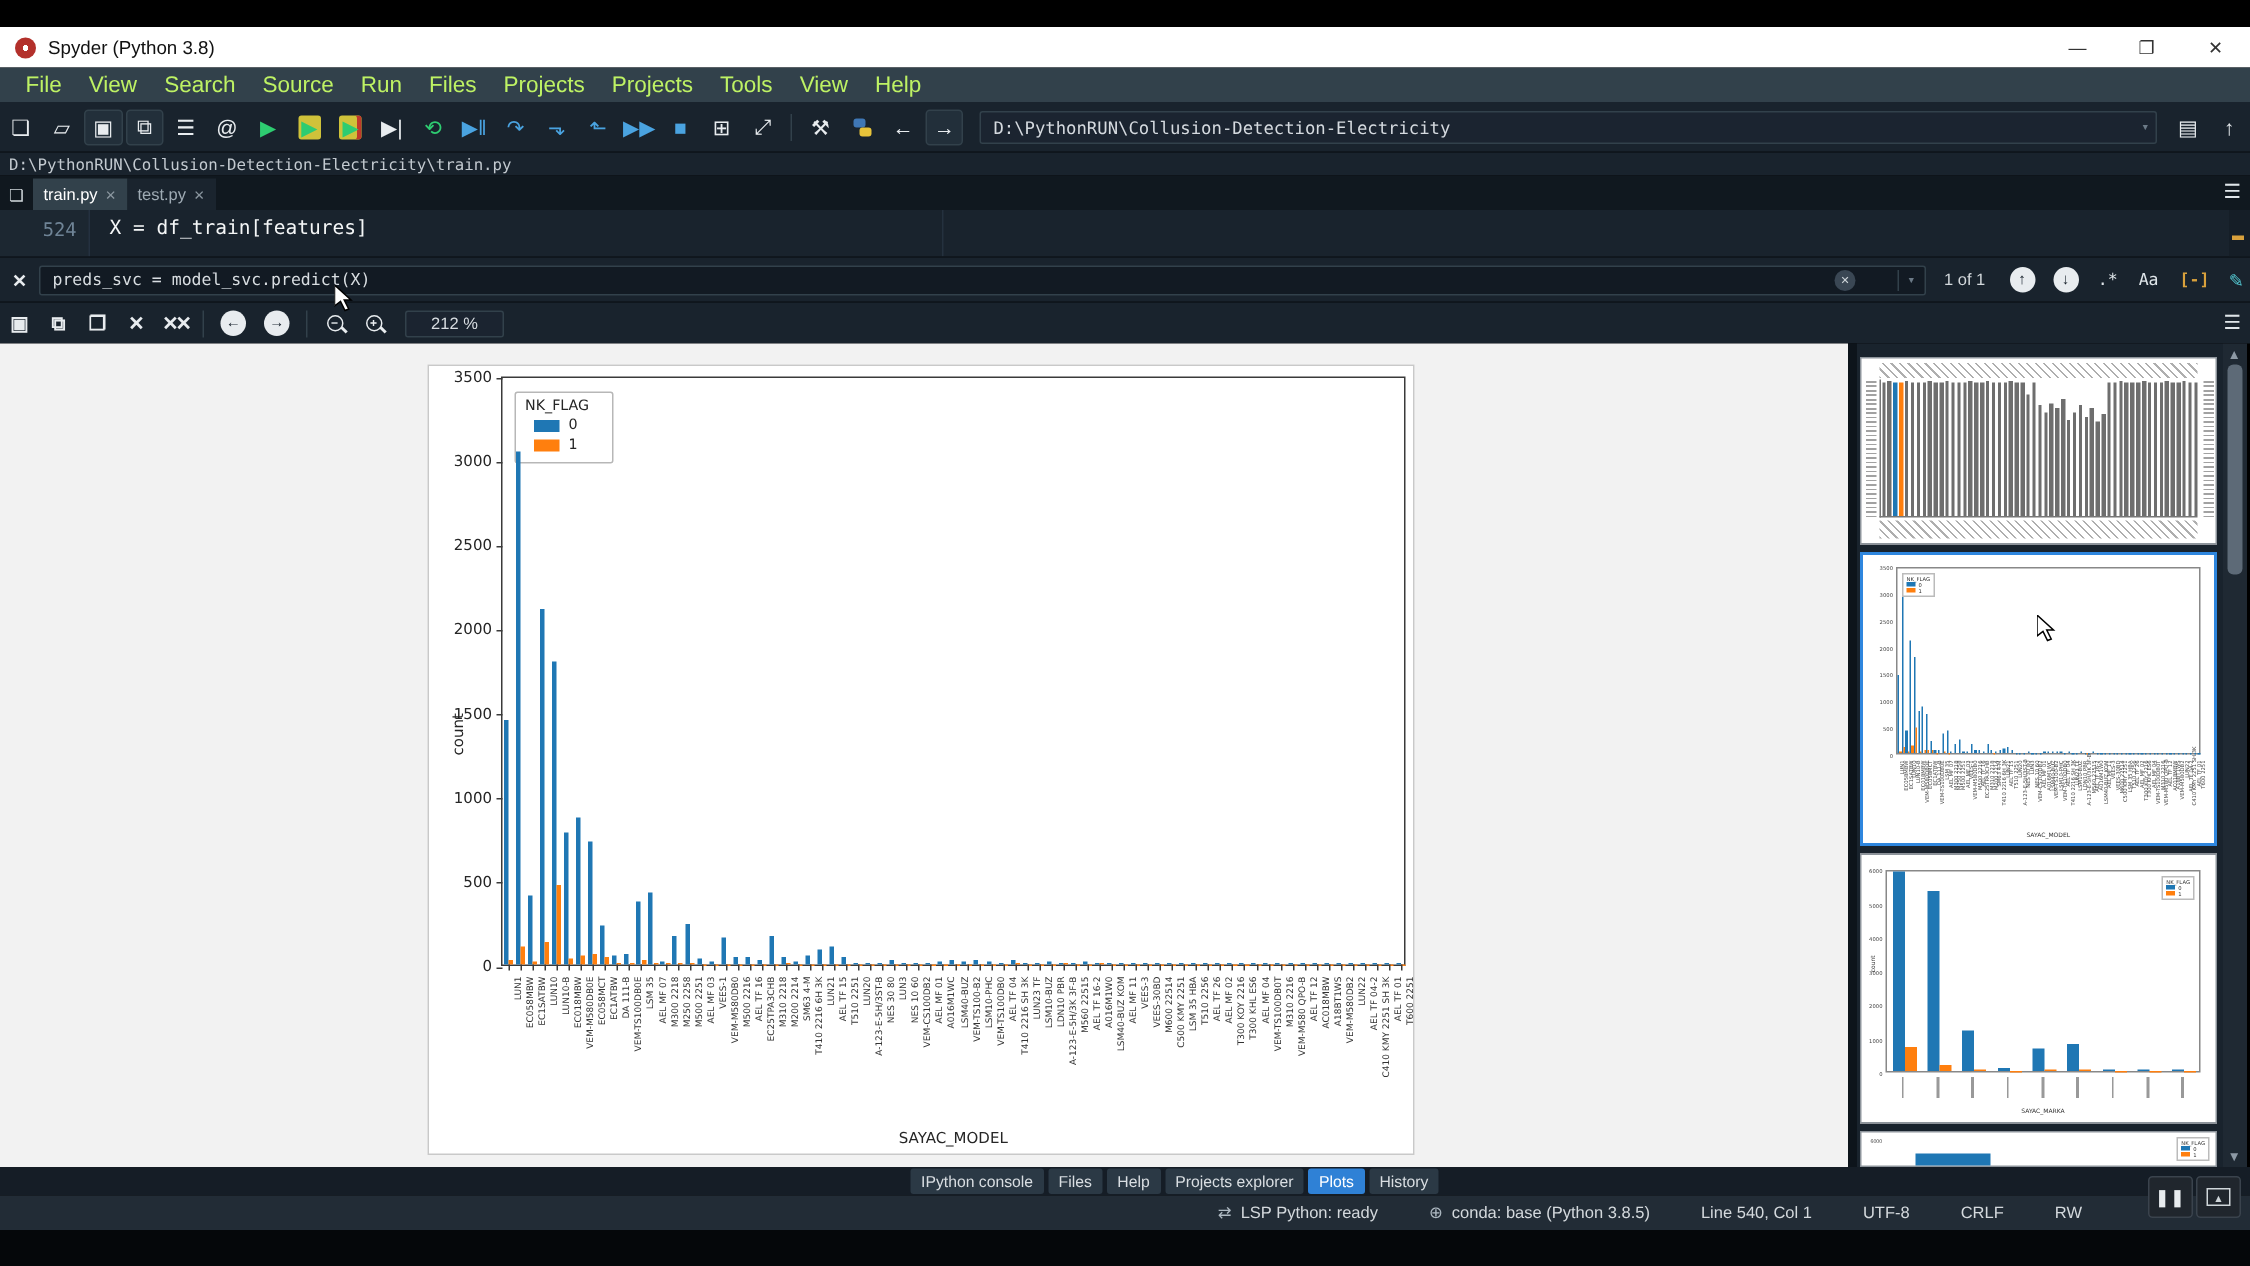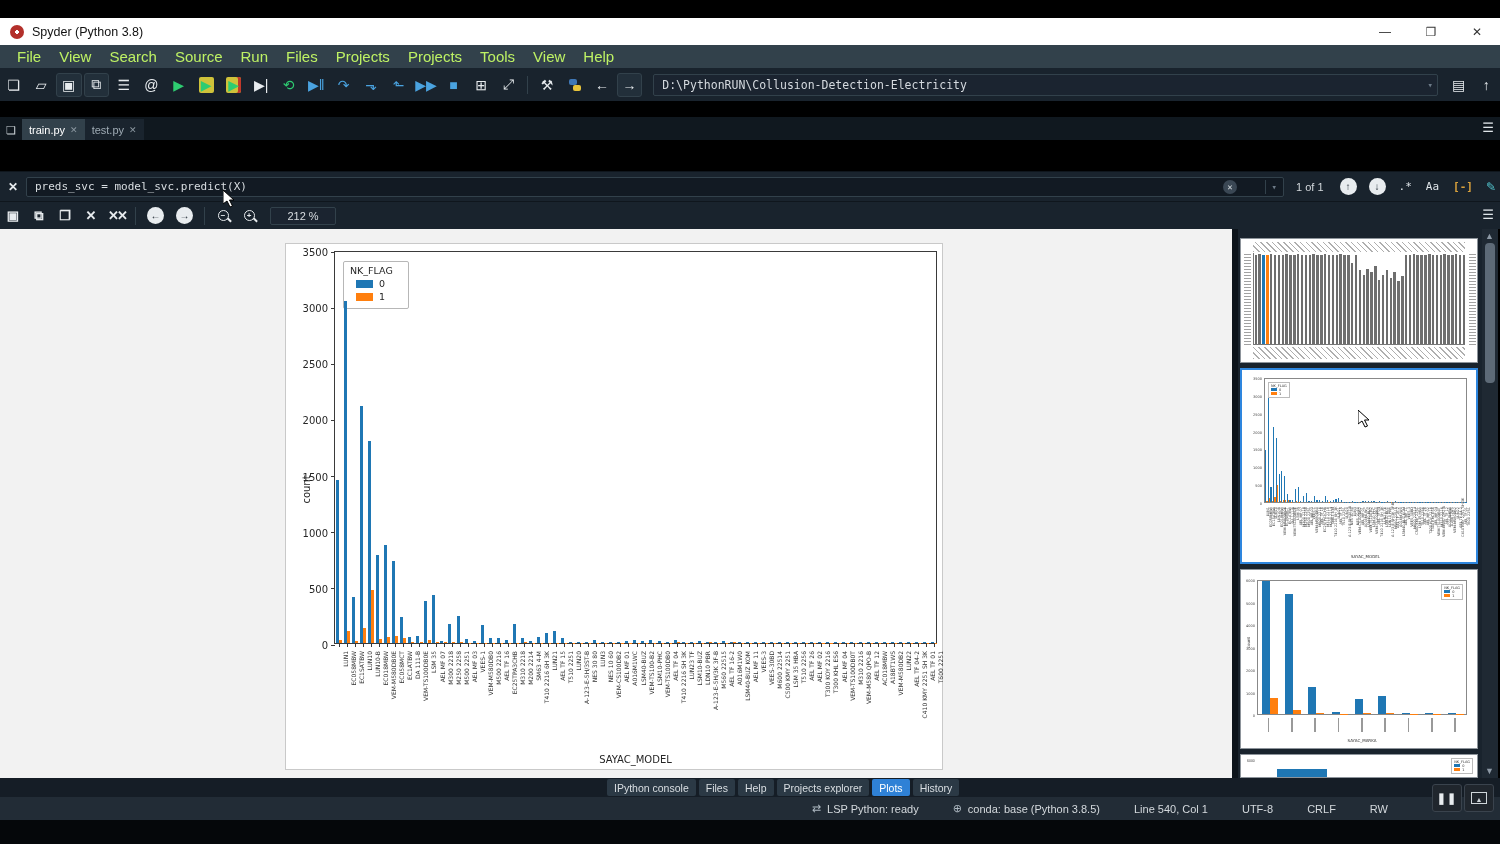--- a/index.html
+++ b/index.html
@@ -180,34 +180,47 @@
     <span class="tb-icon">←</span>
     <span class="tb-icon boxed">→</span>
     <div id="path-combo">
       <span>D:\PythonRUN\Collusion-Detection-Electricity</span>
       <span class="caret">▾</span>
     </div>
     <span class="tb-icon" style="margin-left:8px">▤</span>
     <span class="tb-icon">↑</span>
   </div>
 
+  <div id="crumbbar">
+    <span>D:\PythonRUN\Collusion-Detection-Electricity\train.py</span>
+  </div>
 
   <div id="tabbar">
     <span class="browse-tabs">❏</span>
     <div class="ed-tab active">
       <span>train.py</span>
       <span class="tab-close">✕</span>
     </div>
     <div class="ed-tab inactive">
       <span>test.py</span>
       <span class="tab-close">✕</span>
     </div>
     <span class="bar-hamburger">☰</span>
   </div>
 
+  <div id="editor">
+    <div id="gutter">
+      <span>524</span>
+    </div>
+    <div id="codeline">X = df_train[features]</div>
+    <div id="ruler"></div>
+    <div id="ed-scroll">
+        <div id="ed-mark"></div>
+      </div>
+  </div>
 
   <div id="findbar">
     <span class="fb-close">✕</span>
     <div id="find-input">
       <span>preds_svc = model_svc.predict(X)</span>
       <span id="find-clear">✕</span>
       <span id="find-caret">▾</span>
     </div>
     <span class="fb-status">1 of 1</span>
     <span class="circ-btn">↑</span>

